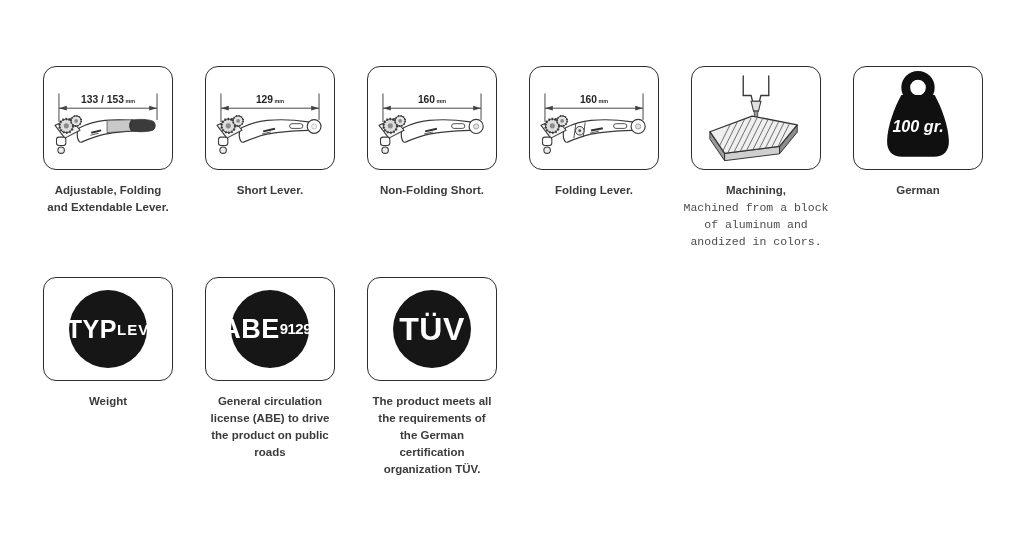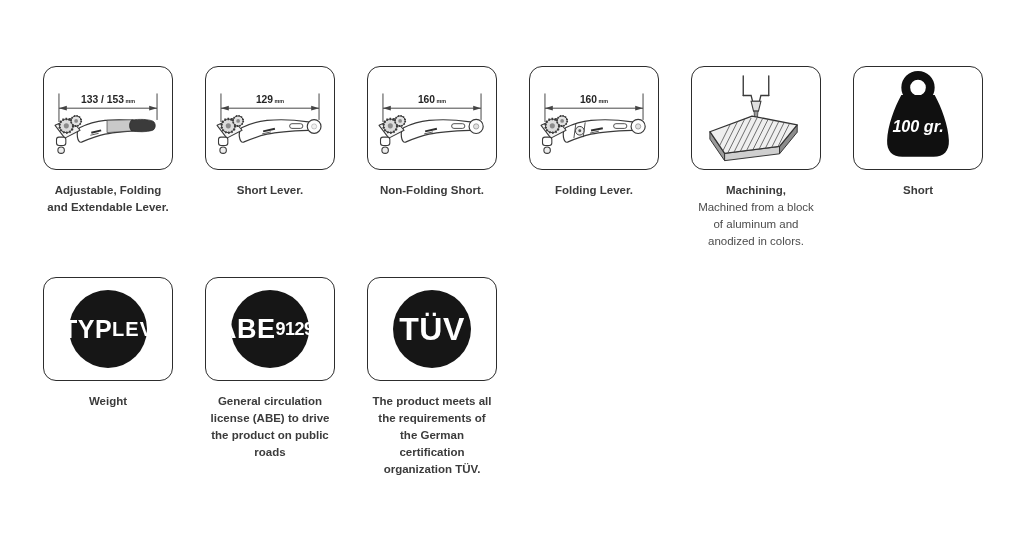--- a/index.html
+++ b/index.html
@@ -13,38 +13,38 @@
     border:1.6px solid #2d2d2d;border-radius:13px;
     display:flex;align-items:center;justify-content:center;flex-shrink:0;
   }
   .box svg{width:100%;height:100%;display:block;}
   .caption{
     margin-top:12px;font-weight:bold;font-size:11.5px;line-height:17px;
     color:#3b3b3b;text-align:center;white-space:pre-line;
   }
   .description{
     font-weight:normal;font-size:11.5px;line-height:17px;
-    color:#4c4c4c;text-align:center;white-space:pre-line;
+    color:#4c4c4c;text-align:center;white-space:pre-line;font-family:Liberation Mono, monospace;
   }
   
   .dim-line{stroke:#444;stroke-width:1;}
   .dim-arrow{fill:#444;}
   .dim-label{font-family:"Liberation Sans",sans-serif;font-weight:bold;font-size:10.5px;fill:#262626;}
   .dim-unit{font-size:5.5px;}
   .blade{fill:#ffffff;stroke:#3a3a3a;stroke-width:1.2;stroke-linejoin:round;}
   .hw-stroke{stroke:#3a3a3a;}
   
   .badge{
     width:78px;height:78px;border-radius:50%;background:#161616;color:#ffffff;
     display:flex;flex-direction:row;align-items:center;justify-content:center;font-weight:bold;
   }
   .badge-typ .l1{font-size:25px;line-height:24px;letter-spacing:.5px;}
-  .badge-typ .l2{font-size:20px;line-height:17px;letter-spacing:1px;}
+  .badge-typ .l2{font-size:15px;line-height:17px;letter-spacing:1px;}
   .badge-abe .l1{font-size:27px;line-height:24px;letter-spacing:.5px;}
-  .badge-abe .l2{font-size:18px;line-height:18px;letter-spacing:-.5px;}
+  .badge-abe .l2{font-size:15px;line-height:18px;letter-spacing:-.5px;}
   .badge-tuv .l1{font-size:32px;line-height:26px;letter-spacing:.5px;}
   .weight-text{font-family:"Liberation Sans",sans-serif;font-weight:bold;font-style:italic;font-size:16.5px;fill:#ffffff;}
 </style>
 </head>
 <body>
 
 <div class="page">
 
   <div class="row row-1">
 
@@ -217,21 +217,21 @@
     </div>
 
     <div class="feature">
       <div class="box">
         <svg viewBox="0 0 130 104">
           <circle cx="65" cy="21" r="12.5" fill="none" stroke="#101010" stroke-width="9"></circle>
           <path d="M48,28.5 L82,28.5 C89,41 96,60 96.5,75 C97,86 91,91.5 81,91.5 L49,91.5 C39,91.5 33,86 33.5,75 C34,60 41,41 48,28.5 Z" fill="#101010"></path>
           <text class="weight-text" x="65" y="66" text-anchor="middle">100 gr.</text>
         </svg>
       </div>
-      <div class="caption">Short</div>
+      <div class="caption">German</div>
     </div>
 
   </div>
 
   <div class="row row-2">
 
     <div class="feature">
       <div class="box">
         <div class="badge badge-typ">
           <div class="l1">TYP</div>

